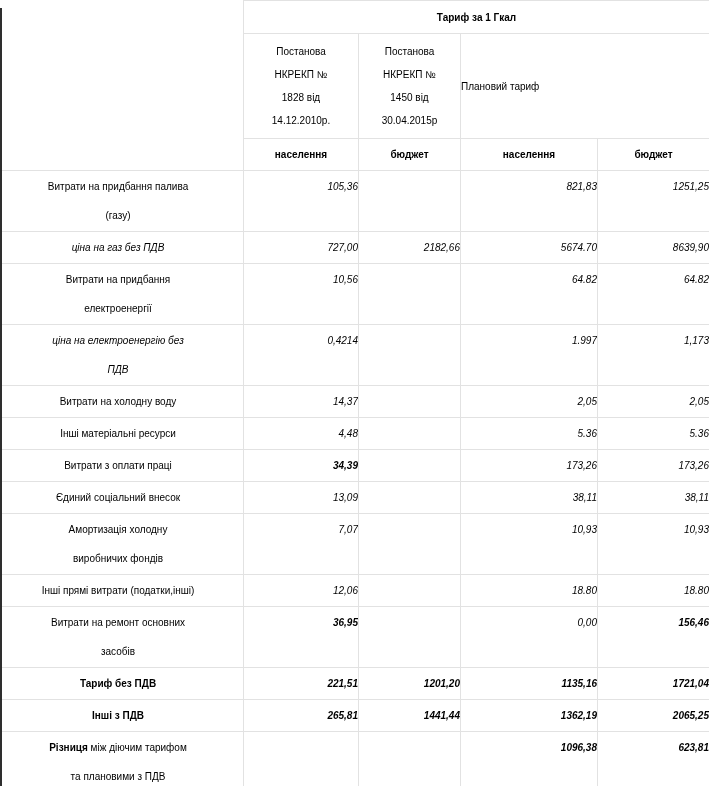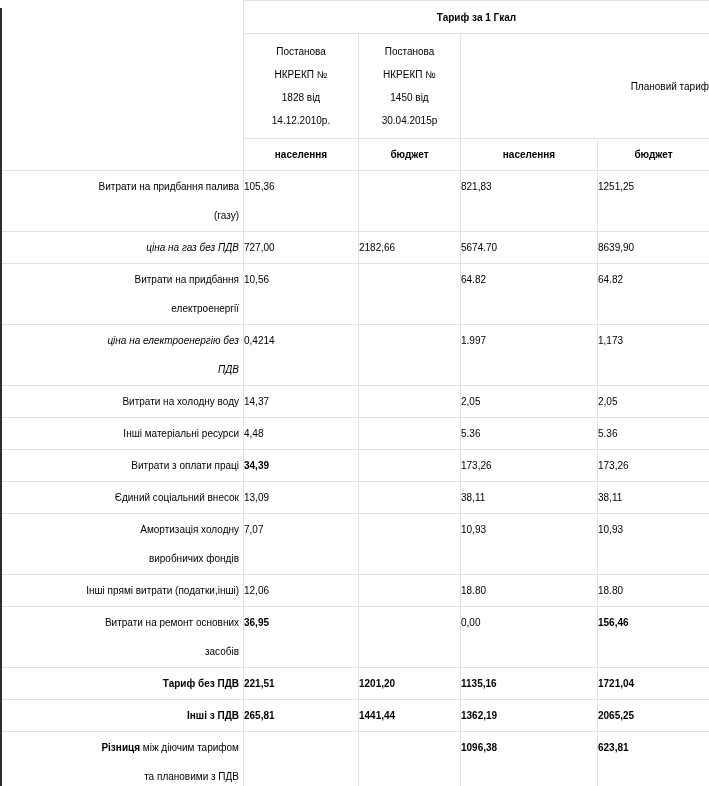--- a/index.html
+++ b/index.html
@@ -47,40 +47,41 @@
     vertical-align:middle;
   }
   th.postanova{
     height:104px;
     vertical-align:middle;
     line-height:23px;
     white-space:pre-line;
     padding:0 2px;
   }
   th.planned{
-    text-align:right;
+    text-align:left;
     vertical-align:middle;
   }
   th.sub{
     height:31px;
     font-weight:bold;
     text-align:center;
     vertical-align:middle;
     margin-top:10px;
   }
   td.label{
+    text-align:center;
+    vertical-align:top;
+    padding:1px 16px 1px 8px;
+    line-height:29px;
+    white-space:pre-line;
+  }
+  td.val{
     text-align:right;
     vertical-align:top;
-    padding:1px 4px 1px 8px;
-    line-height:29px;
-    white-space:pre-line;
-  }
-  td.val{
-    text-align:left;
-    vertical-align:top;
+    font-style:italic;
     line-height:29px;
     padding:1px 0;
   }
   .italic{font-style:italic;}
   .bold{font-weight:bold;}
 </style>
 </head>
 <body>
 
 <div class="page">

